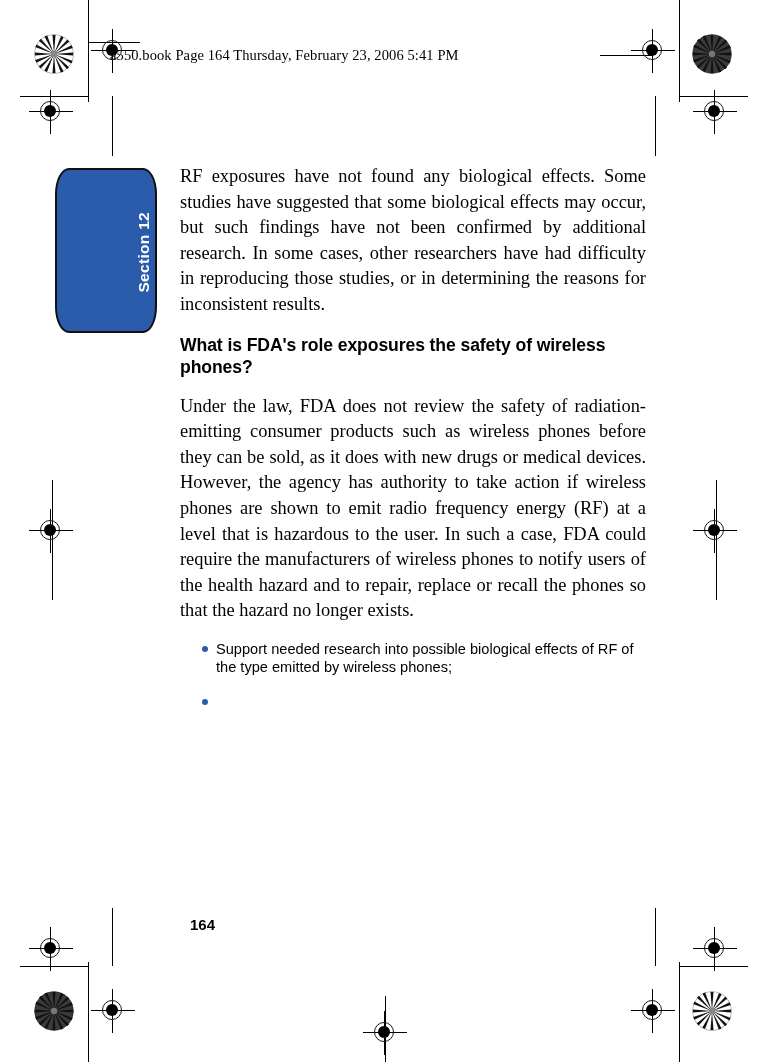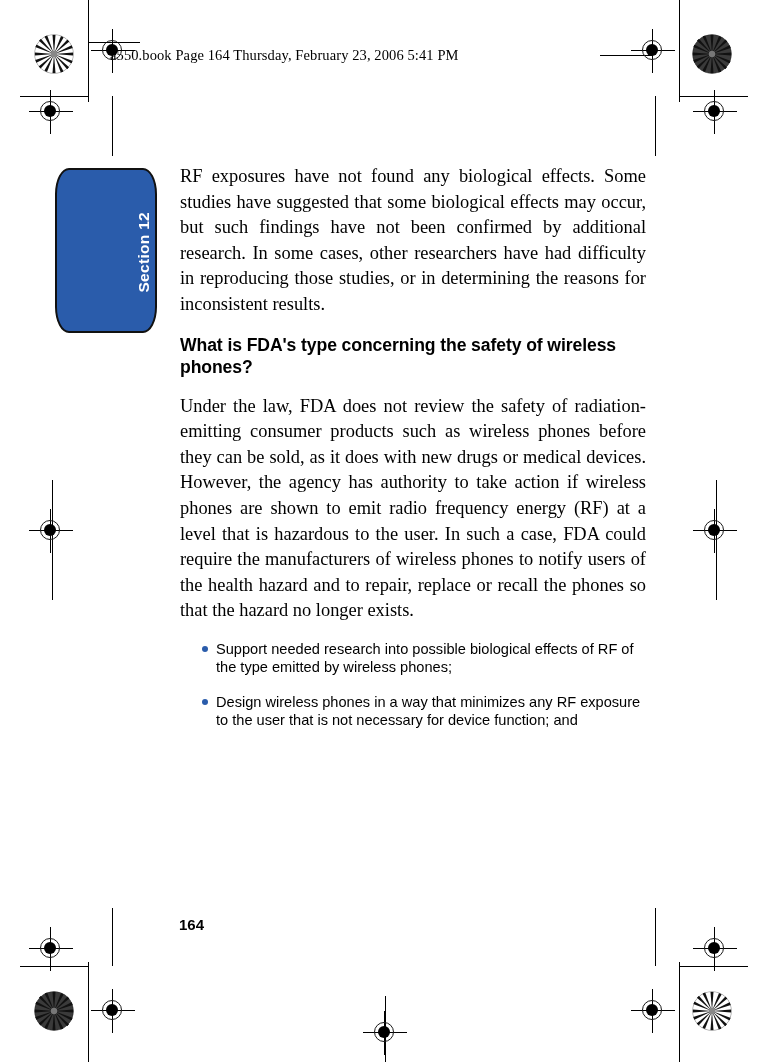--- a/index.html
+++ b/index.html
@@ -181,21 +181,21 @@
     top: 6px;
     width: 6px;
     height: 6px;
     border-radius: 50%;
     background: #2a5cab;
   }
 
   
   .page-number {
     position: absolute;
-    left: 179px;
+    left: 190px;
     top: 916px;
     font-family: "Liberation Sans", sans-serif;
     font-weight: bold;
     font-size: 15px;
     color: #000;
   }
 </style>
 </head>
 <body>
 
@@ -407,32 +407,31 @@
   <div class="section-tab">
     <div class="tab-label-wrap">
       <span>Section 12</span>
     </div>
   </div>
 
   <div class="content">
 
     <p class="body-par">RF exposures have not found any biological effects. Some studies have suggested that some biological effects may occur, but such findings have not been confirmed by additional research. In some cases, other researchers have had difficulty in reproducing those studies, or in determining the reasons for inconsistent results.</p>
 
-    <h2 class="sub-head">What is FDA's type concerning the safety of wireless phones?</h2>
+    <h2 class="sub-head">What is FDA's role exposures the safety of wireless phones?</h2>
 
     <p class="body-par">Under the law, FDA does not review the safety of radiation-emitting consumer products such as wireless phones before they can be sold, as it does with new drugs or medical devices. However, the agency has authority to take action if wireless phones are shown to emit radio frequency energy (RF) at a level that is hazardous to the user. In such a case, FDA could require the manufacturers of wireless phones to notify users of the health hazard and to repair, replace or recall the phones so that the hazard no longer exists.</p>
 
 
     <ul class="bullets">
       <li>
         <span class="dot-marker"></span>
         <span>Support needed research into possible biological effects of RF of the type emitted by wireless phones;</span>
       </li>
       <li>
         <span class="dot-marker"></span>
-        <span>Design wireless phones in a way that minimizes any RF exposure to the user that is not necessary for device function; and</span>
       </li>
     </ul>
   </div>
 
   <div class="page-number">164</div>
 
 </div>
 
 </body></html>

